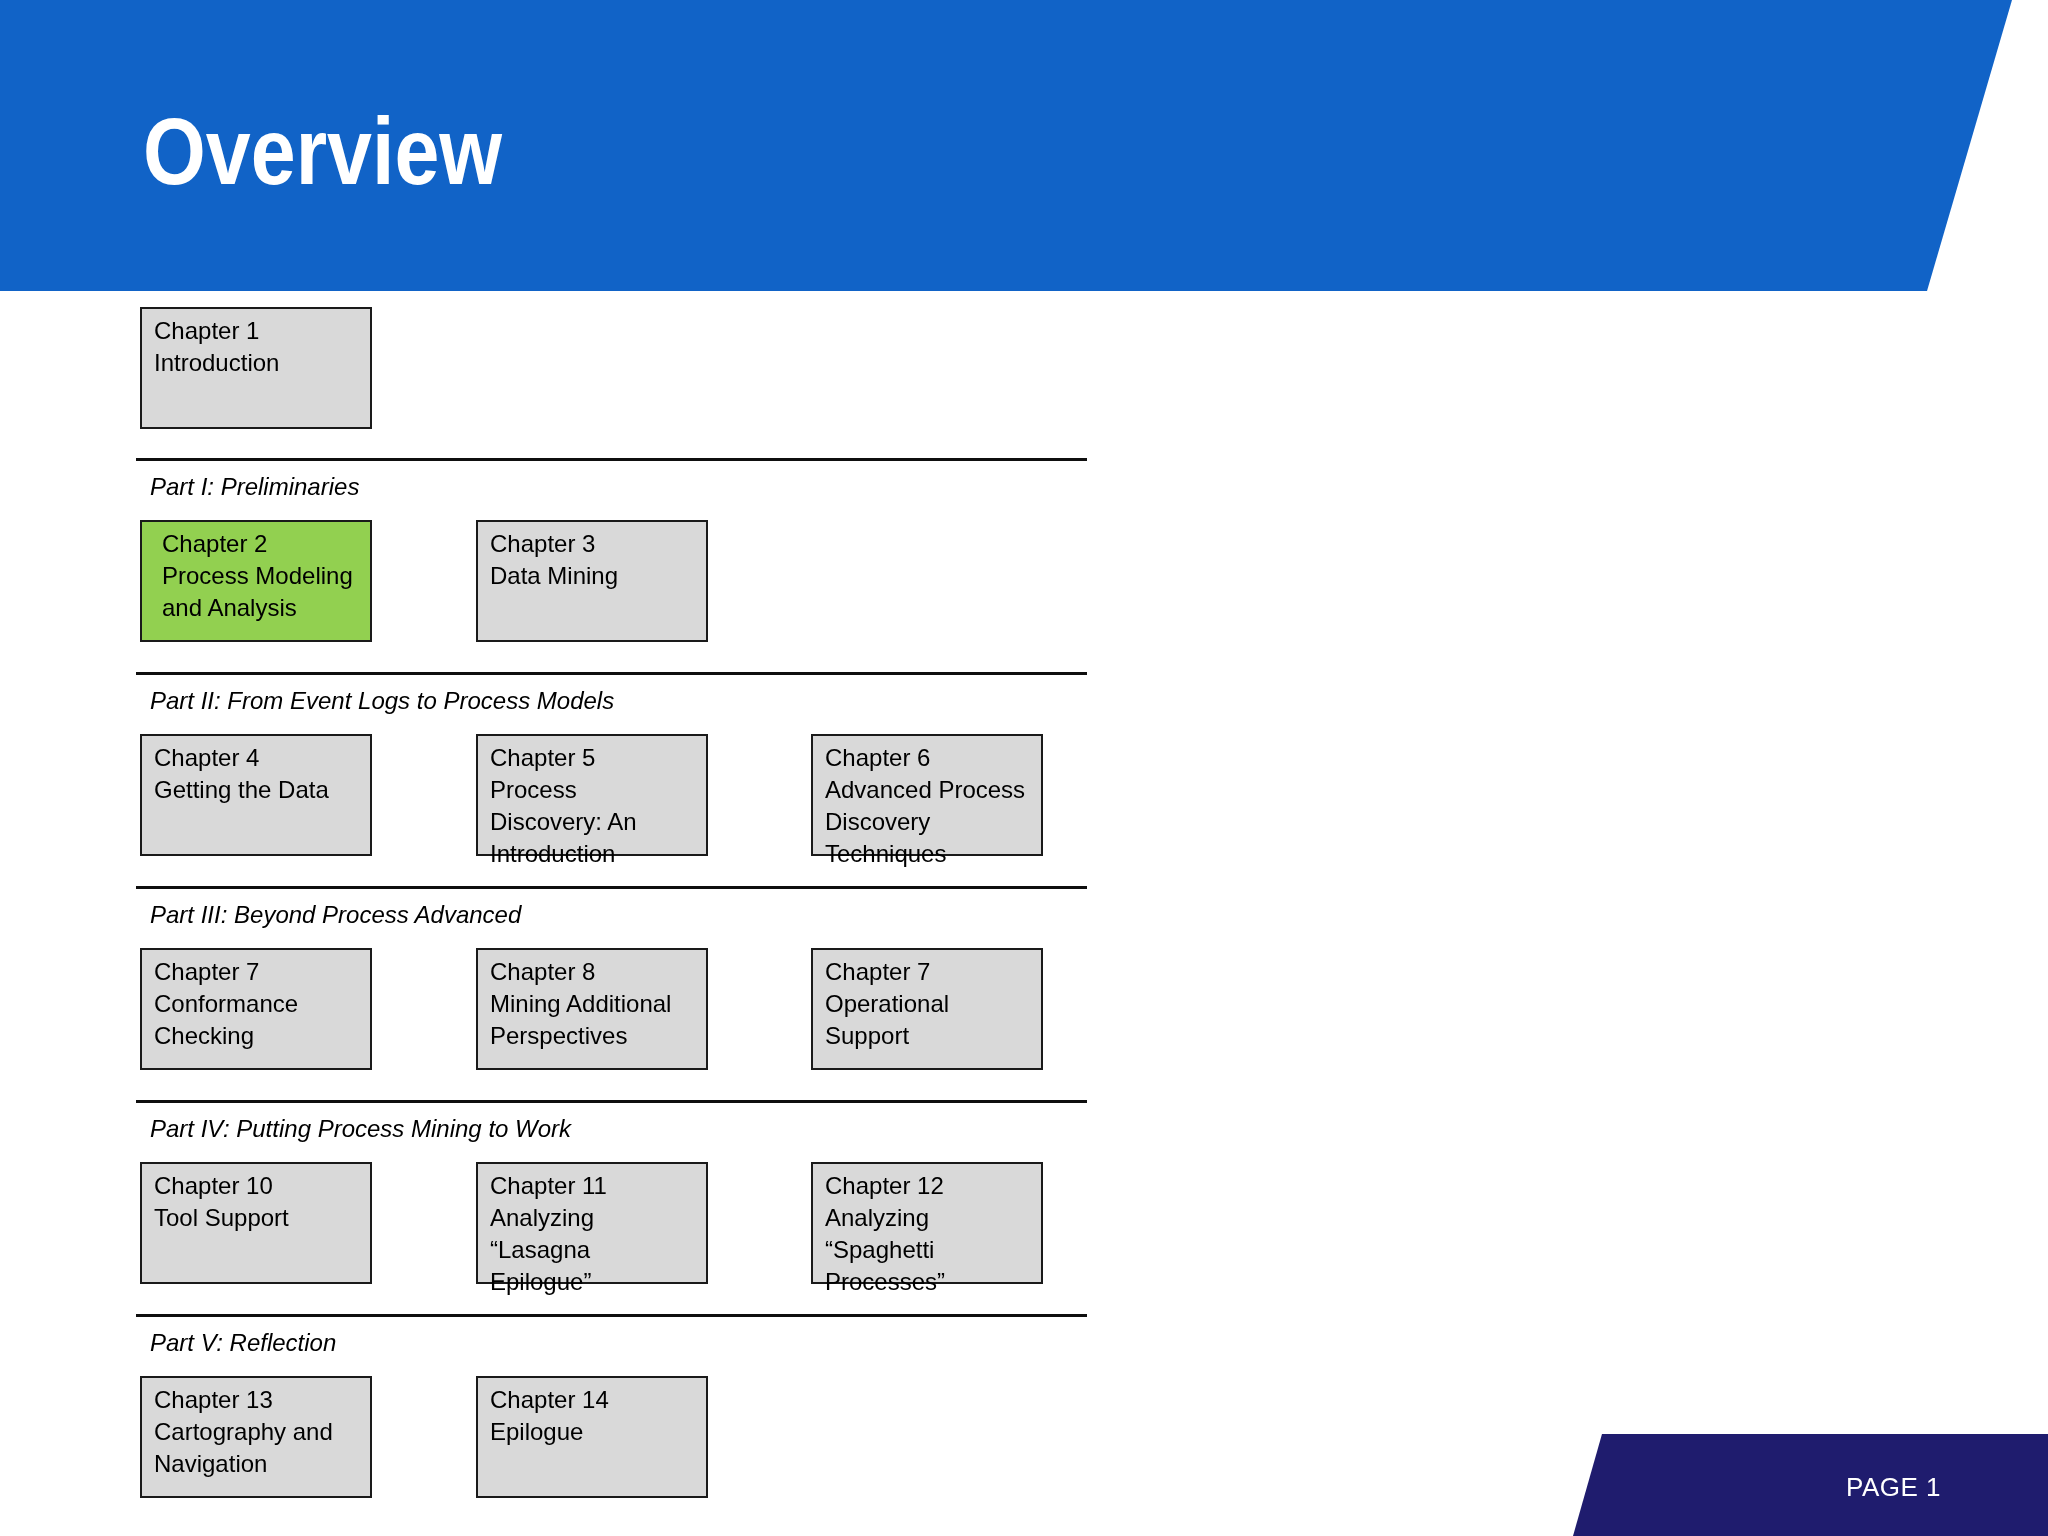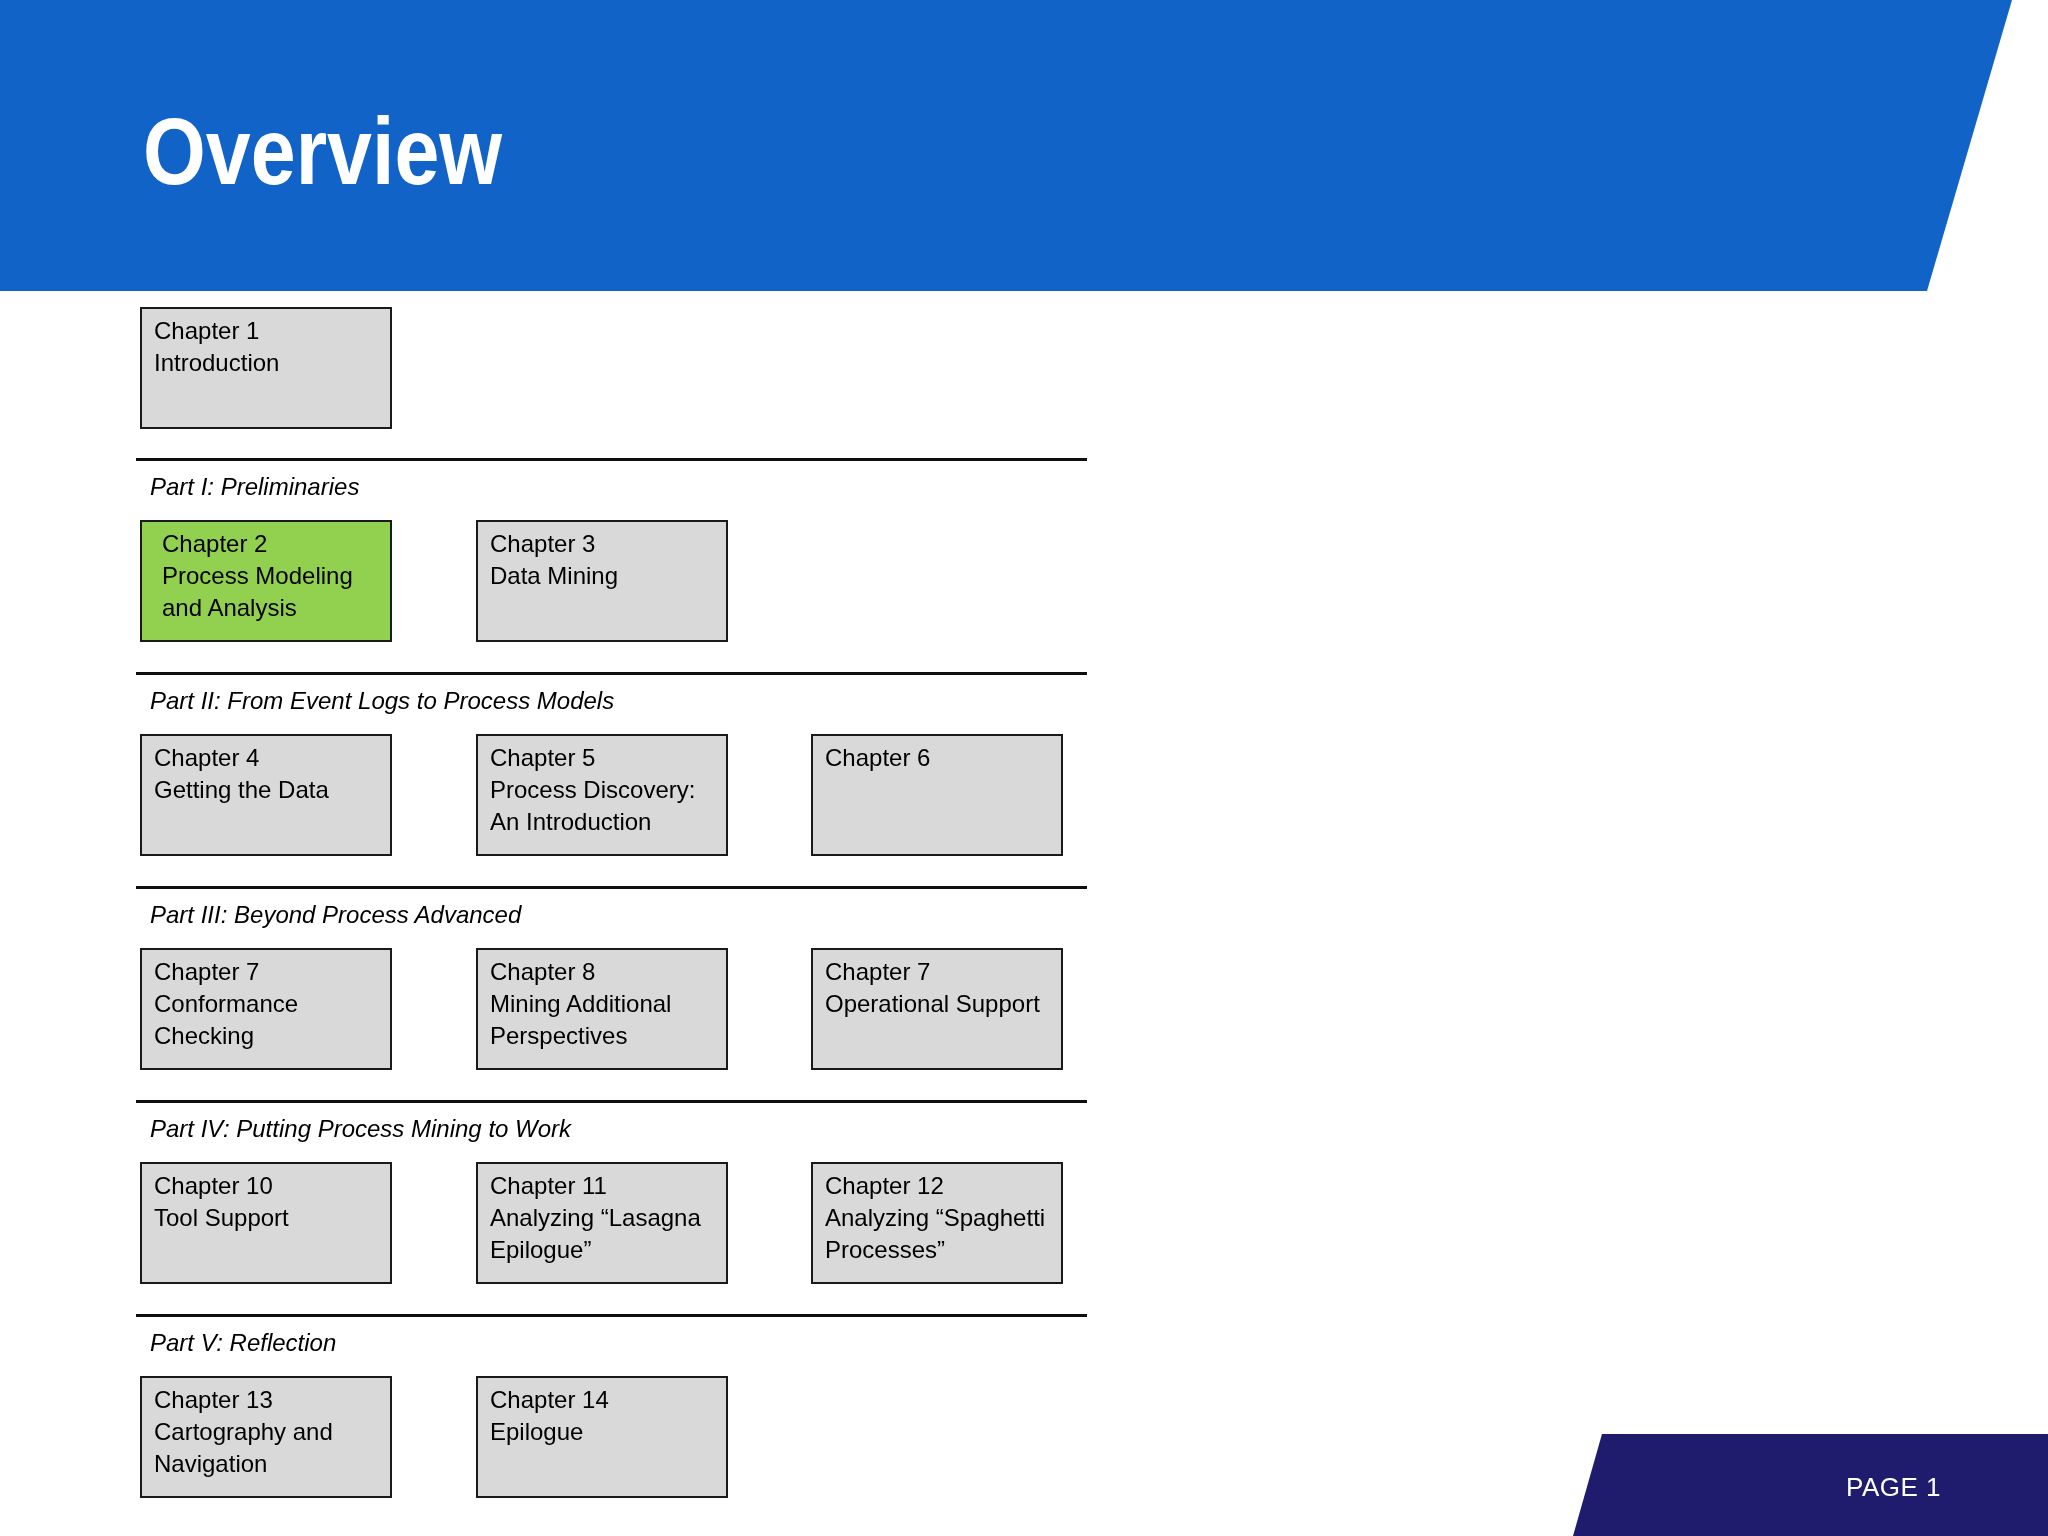--- a/index.html
+++ b/index.html
@@ -30,21 +30,21 @@
     letter-spacing:0;
   }
   .divider{
     position:absolute;left:136px;width:951px;height:3px;background:var(--divider);
   }
   .part-label{
     position:absolute;left:150px;font-size:24px;line-height:32px;
     font-style:italic;color:var(--body-text);white-space:nowrap;
   }
   .box{
-    position:absolute;width:252px;height:122px;box-sizing:border-box;
+    position:absolute;width:232px;height:122px;box-sizing:border-box;
     background:var(--box-gray);border:2px solid var(--box-border);
     padding:6px 12px 0 12px;font-size:24px;line-height:32px;color:var(--body-text);
   }
   .box.green{background:var(--box-green);padding-left:20px;}
   .footer{
     position:absolute;left:1540px;top:1434px;width:508px;height:102px;
     background:var(--footer-navy);
     clip-path:polygon(62px 0,508px 0,508px 102px,33px 102px);
   }
   .page-num{
@@ -82,20 +82,21 @@
   <div class="box" style="left:140px;top:734px">
     <div>Chapter 4</div>
     <div>Getting the Data</div>
   </div>
   <div class="box" style="left:476px;top:734px">
     <div>Chapter 5</div>
     <div>Process Discovery: An Introduction</div>
   </div>
   <div class="box" style="left:811px;top:734px">
     <div>Chapter 6</div>
+    <div>Advanced Process Discovery Techniques</div>
   </div>
 
   <div class="divider" style="top:886px"></div>
   <div class="part-label" style="top:899px">Part III: Beyond Process Advanced</div>
   <div class="box" style="left:140px;top:948px">
     <div>Chapter 7</div>
     <div>Conformance Checking</div>
   </div>
   <div class="box" style="left:476px;top:948px">
     <div>Chapter 8</div>

